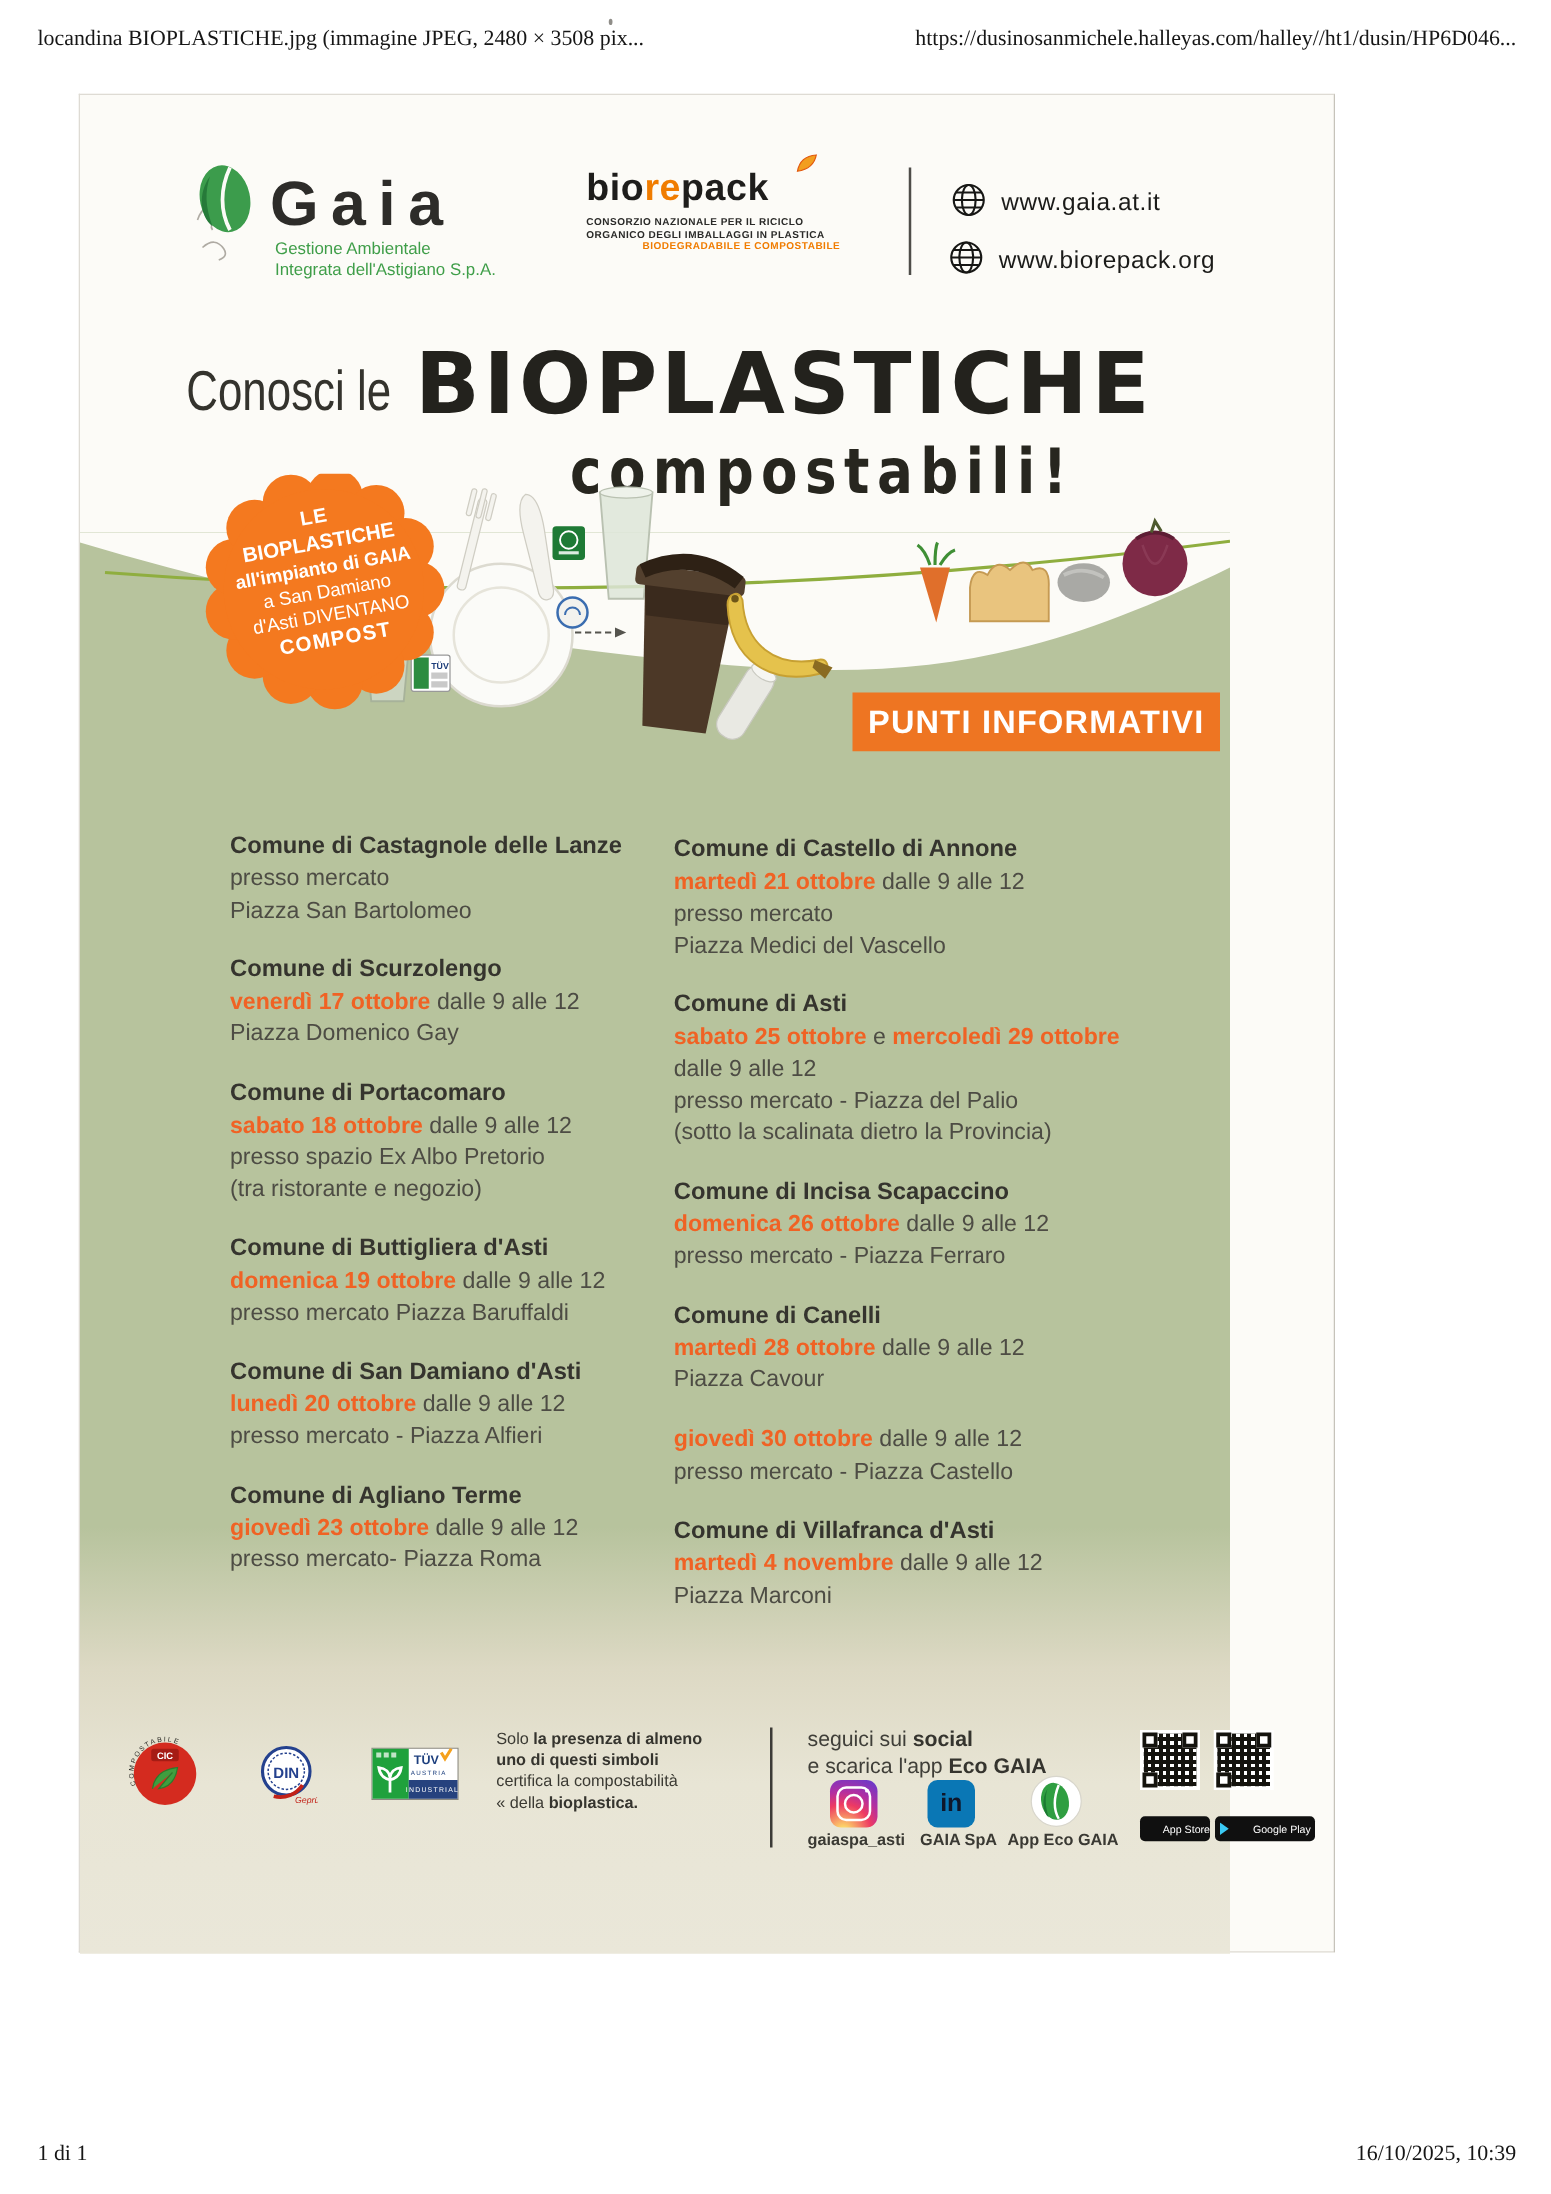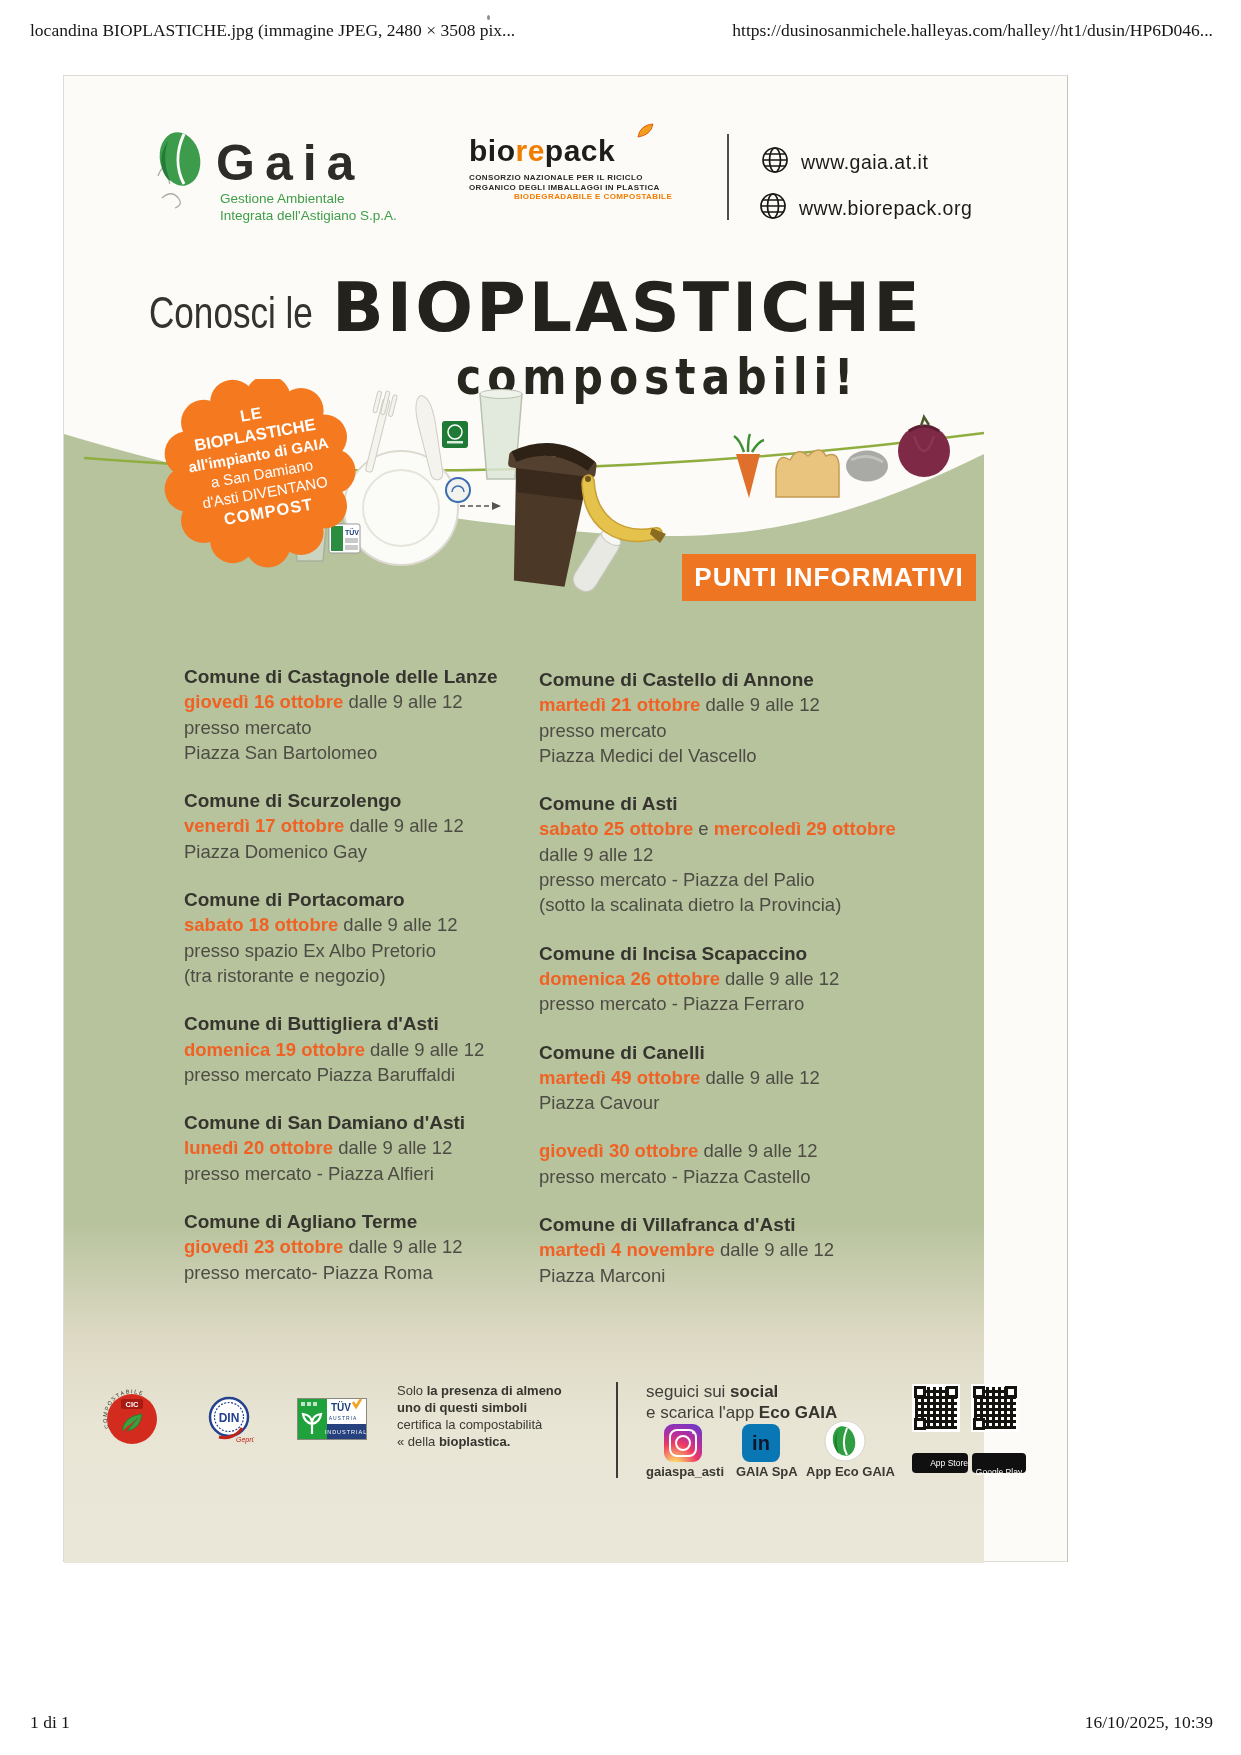--- a/index.html
+++ b/index.html
@@ -94,21 +94,21 @@
   #qr1 { left:848px; top:1308px; } #qr2 { left:907px; top:1308px; }
   .qr i { display:block; width:100%; height:100%; position:relative;
     background:repeating-linear-gradient(0deg,#14130e 0 3px,transparent 3px 6px),
                repeating-linear-gradient(90deg,#14130e 0 3px,#fff 3px 6px); }
   .qr b { position:absolute; width:12px; height:12px; border:3px solid #14130e; background:#fff; }
   .qr b.tl { left:-1px; top:-1px; } .qr b.tr { right:-1px; top:-1px; } .qr b.bl { left:-1px; bottom:-1px; }
 
   .store-badge { height:20px; top:1377px; background:#101010; border-radius:4px; color:#fff;
     font-size:8.5px; display:flex; align-items:center; justify-content:center; gap:18px; white-space:nowrap; }
   #badge-as { left:848px; width:56px; }
-  #badge-gp { left:908px; width:54px;flex-direction:column; }
+  #badge-gp { left:908px; width:80px; }
 
   #squiggle { left:88px; top:80px; }
 </style>
 </head>
 <body>
 
 <div class="abs print-txt" id="print-header-left">locandina BIOPLASTICHE.jpg (immagine JPEG, 2480 × 3508 pix...</div>
 <div class="abs print-txt" id="print-header-right">https://dusinosanmichele.halleyas.com/halley//ht1/dusin/HP6D046...</div>
 <div class="abs" id="scan-dot"></div>
 
@@ -269,21 +269,20 @@
     <div class="bl3">a San Damiano</div>
     <div class="bl4">d'Asti DIVENTANO</div>
     <div class="bl5">COMPOST</div>
   </div>
 
   <div class="abs" id="banner">PUNTI INFORMATIVI</div>
 
   <div class="abs" id="col-left">
       <div class="event">
         <div class="event-title">Comune di Castagnole delle Lanze</div>
-        <div class="event-line"><span class="seg-d">giovedì 16 ottobre</span><span class="seg-p"> dalle 9 alle 12</span></div>
         <div class="event-line"><span class="seg-p">presso mercato</span></div>
         <div class="event-line"><span class="seg-p">Piazza San Bartolomeo</span></div>
       </div>
       <div class="event">
         <div class="event-title">Comune di Scurzolengo</div>
         <div class="event-line"><span class="seg-d">venerdì 17 ottobre</span><span class="seg-p"> dalle 9 alle 12</span></div>
         <div class="event-line"><span class="seg-p">Piazza Domenico Gay</span></div>
       </div>
       <div class="event">
         <div class="event-title">Comune di Portacomaro</div>
@@ -321,21 +320,21 @@
         <div class="event-line"><span class="seg-p">presso mercato - Piazza del Palio</span></div>
         <div class="event-line"><span class="seg-p">(sotto la scalinata dietro la Provincia)</span></div>
       </div>
       <div class="event">
         <div class="event-title">Comune di Incisa Scapaccino</div>
         <div class="event-line"><span class="seg-d">domenica 26 ottobre</span><span class="seg-p"> dalle 9 alle 12</span></div>
         <div class="event-line"><span class="seg-p">presso mercato - Piazza Ferraro</span></div>
       </div>
       <div class="event">
         <div class="event-title">Comune di Canelli</div>
-        <div class="event-line"><span class="seg-d">martedì 49 ottobre</span><span class="seg-p"> dalle 9 alle 12</span></div>
+        <div class="event-line"><span class="seg-d">martedì 28 ottobre</span><span class="seg-p"> dalle 9 alle 12</span></div>
         <div class="event-line"><span class="seg-p">Piazza Cavour</span></div>
       </div>
       <div class="event">
         <div class="event-line"><span class="seg-d">giovedì 30 ottobre</span><span class="seg-p"> dalle 9 alle 12</span></div>
         <div class="event-line"><span class="seg-p">presso mercato - Piazza Castello</span></div>
       </div>
       <div class="event">
         <div class="event-title">Comune di Villafranca d'Asti</div>
         <div class="event-line"><span class="seg-d">martedì 4 novembre</span><span class="seg-p"> dalle 9 alle 12</span></div>
         <div class="event-line"><span class="seg-p">Piazza Marconi</span></div>

